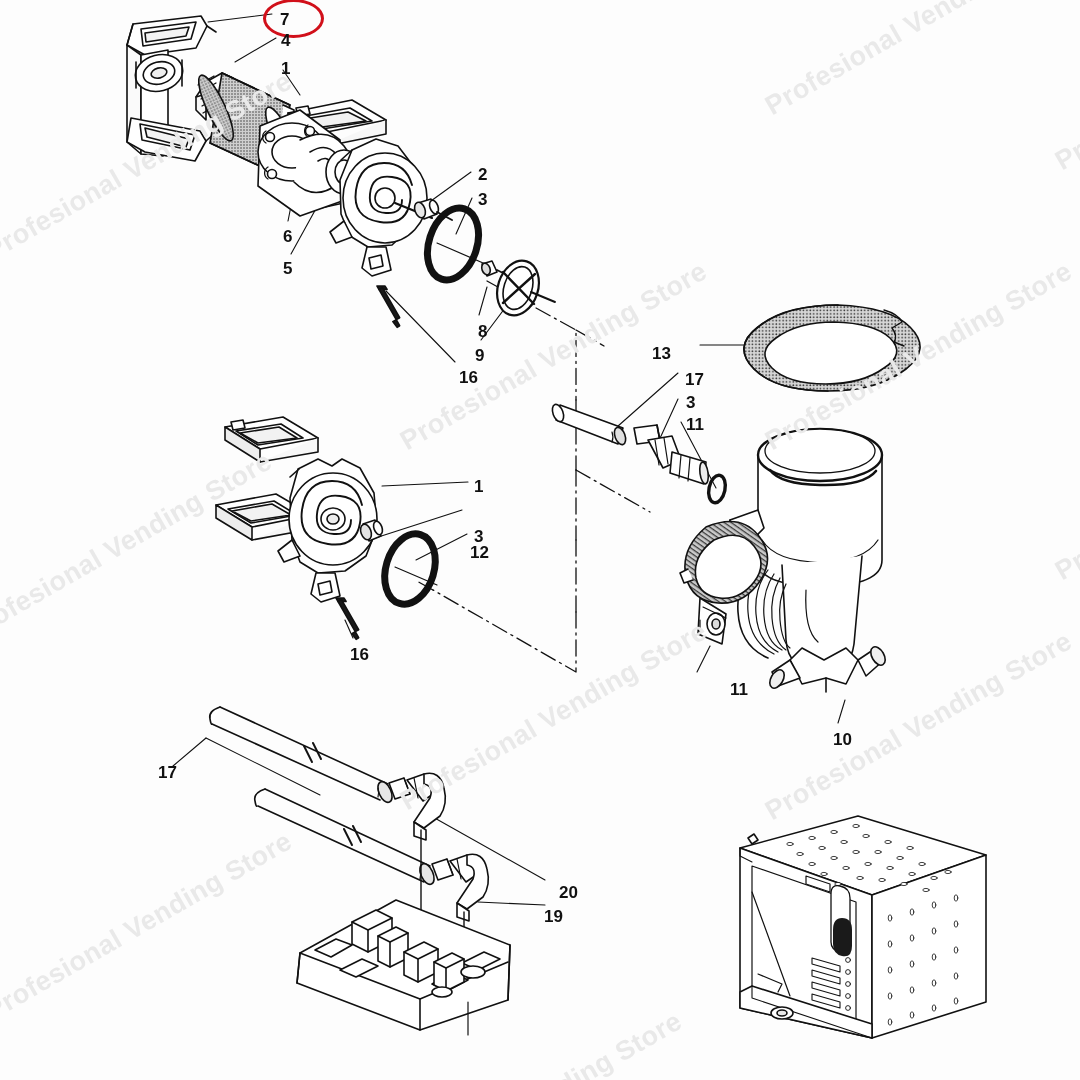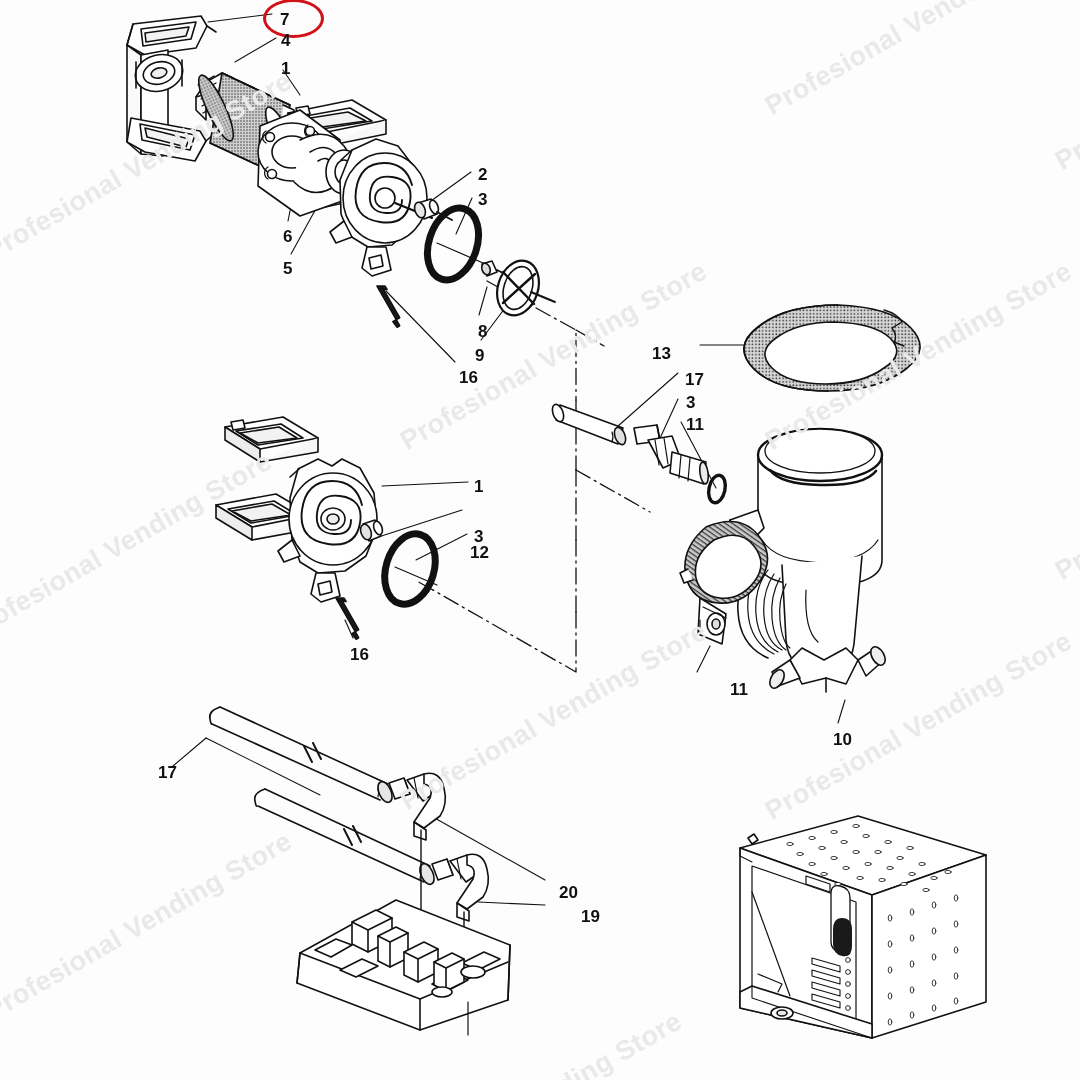--- a/index.html
+++ b/index.html
@@ -526,16 +526,16 @@
     <div class="lbl" style="left:686px;top:394px;">3</div>
     <div class="lbl" style="left:686px;top:416px;">11</div>
     <div class="lbl" style="left:474px;top:478px;">1</div>
     <div class="lbl" style="left:470px;top:505px;margin-top:39px;">12</div>
     <div class="lbl" style="left:474px;top:528px;">3</div>
     <div class="lbl" style="left:350px;top:646px;">16</div>
     <div class="lbl" style="left:686px;top:681px;margin-left:44px;">11</div>
     <div class="lbl" style="left:833px;top:731px;">10</div>
     <div class="lbl" style="left:158px;top:764px;">17</div>
     <div class="lbl" style="left:559px;top:884px;">20</div>
-    <div class="lbl" style="left:581px;top:908px;">19</div>
+    <div class="lbl" style="left:544px;top:908px;">19</div>
   </div>
 
 </div>
 
 </body></html>

